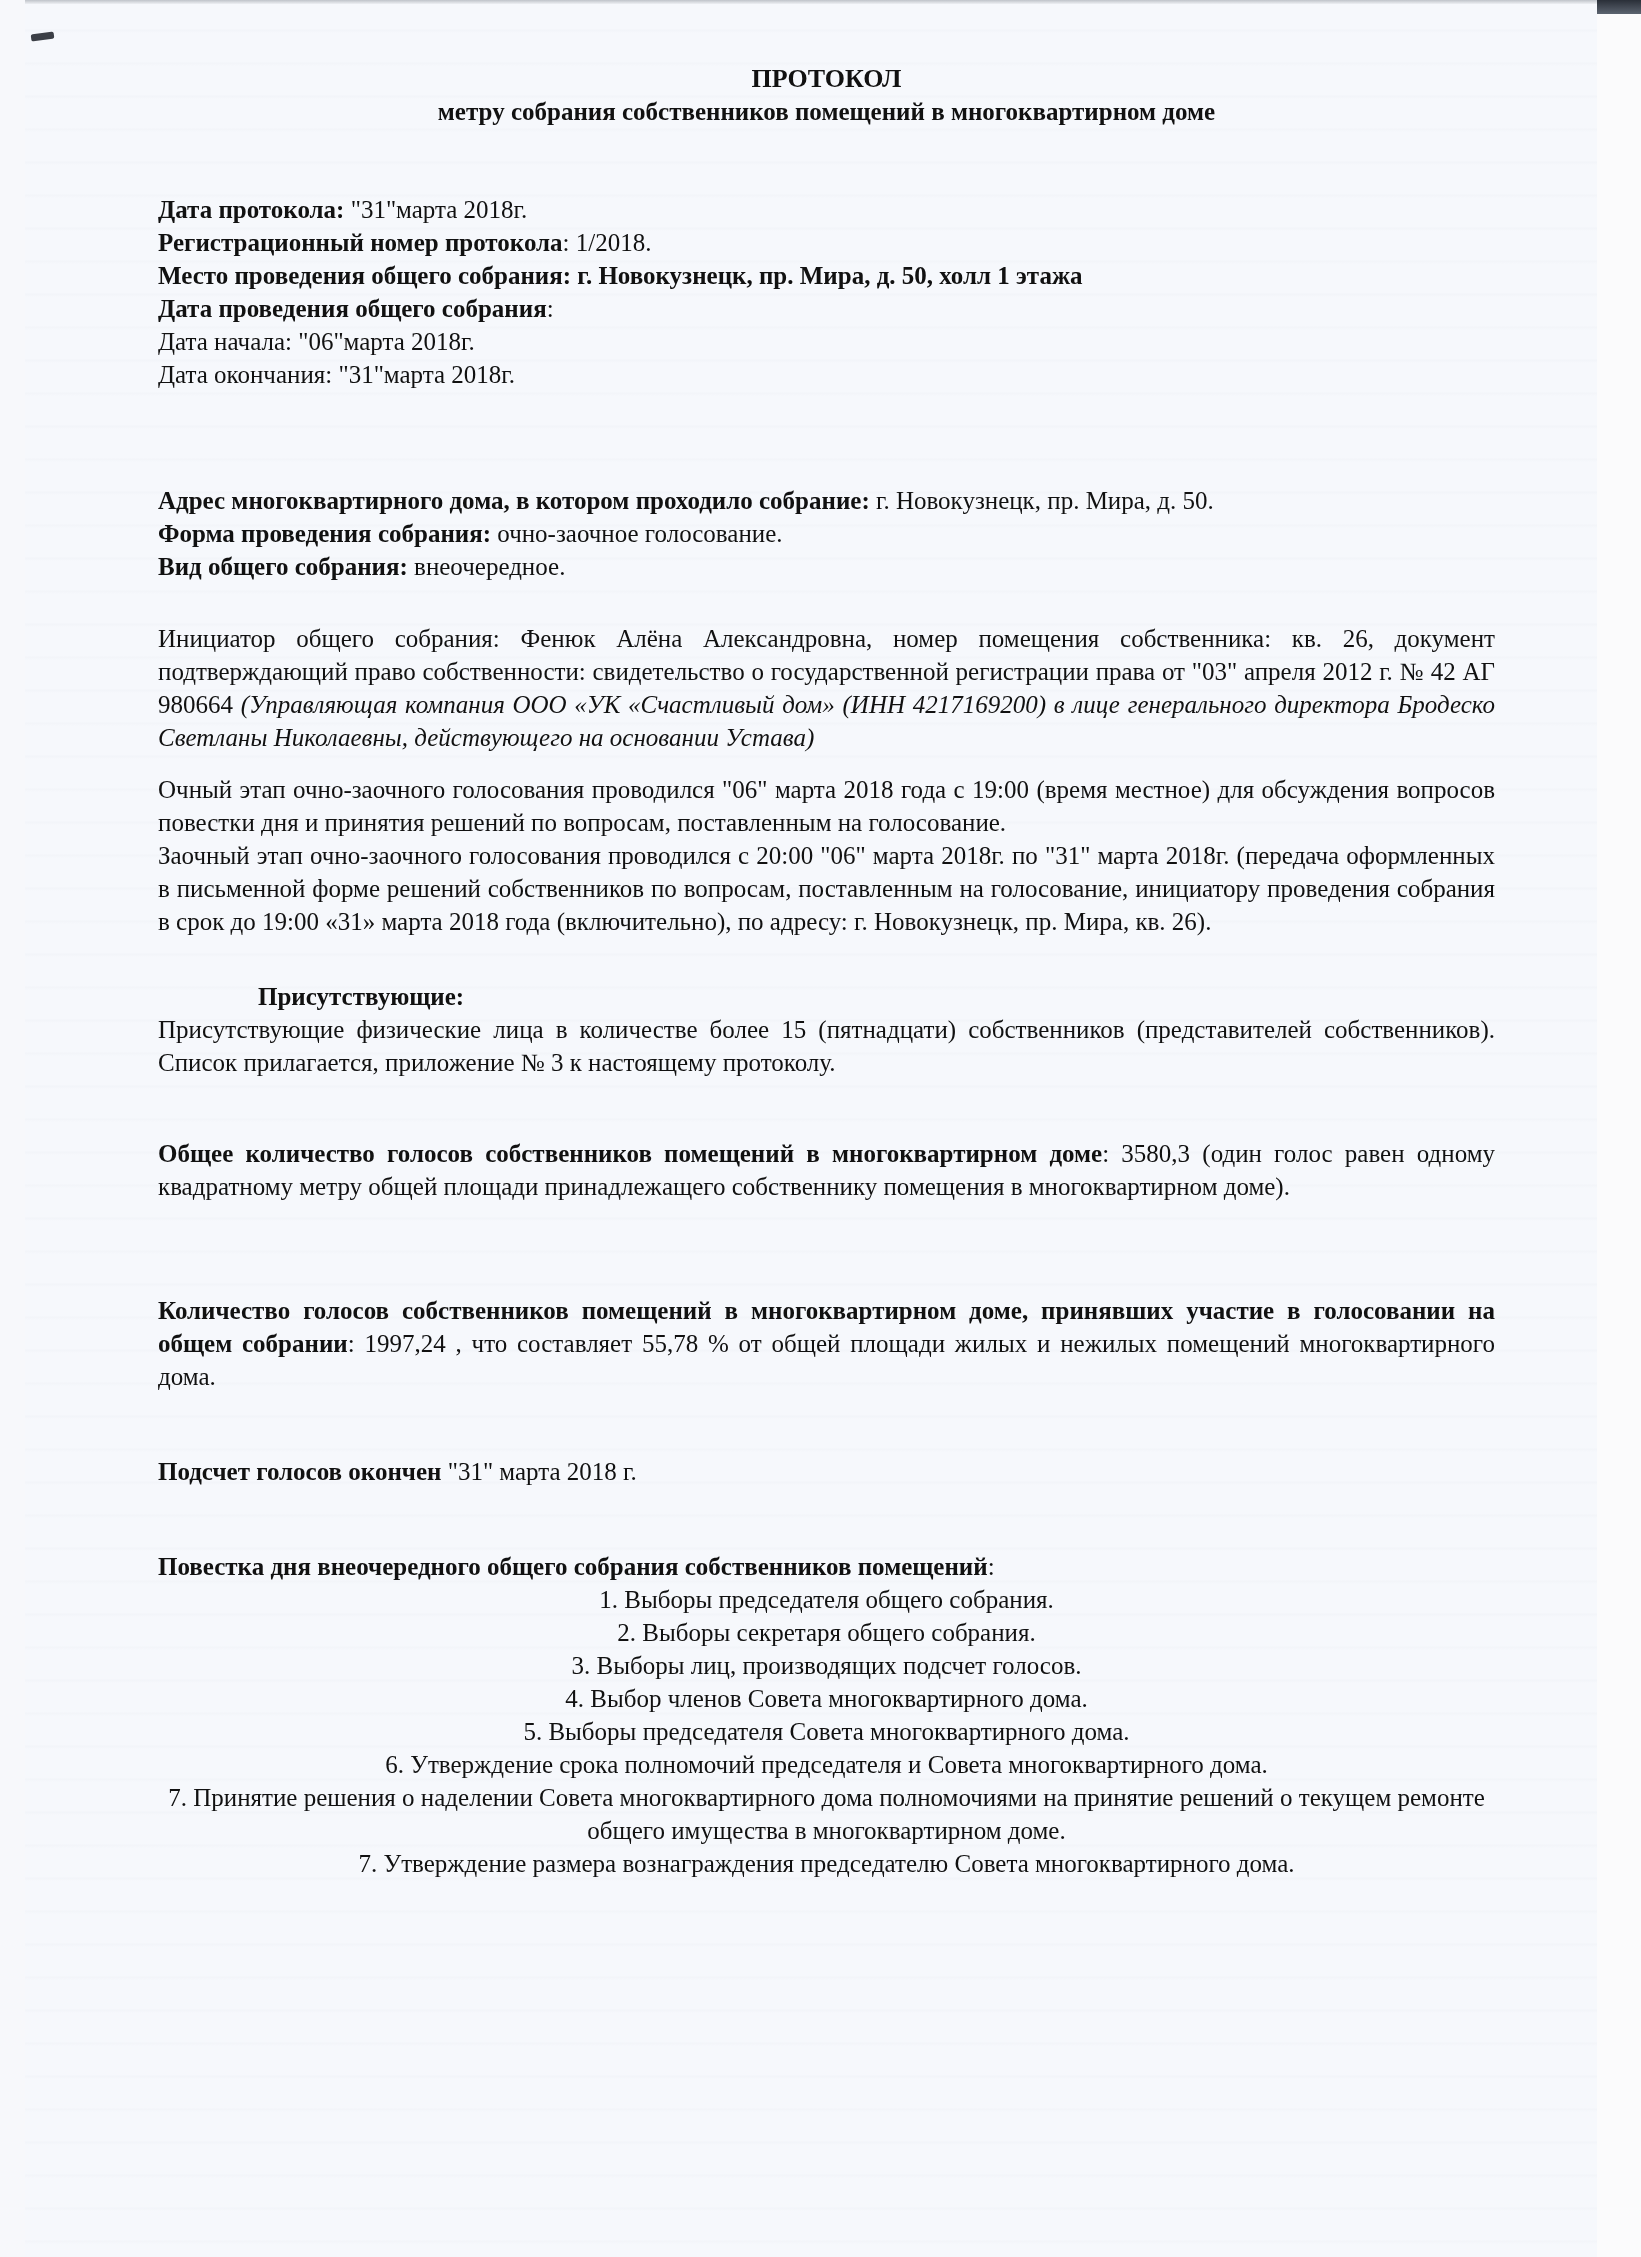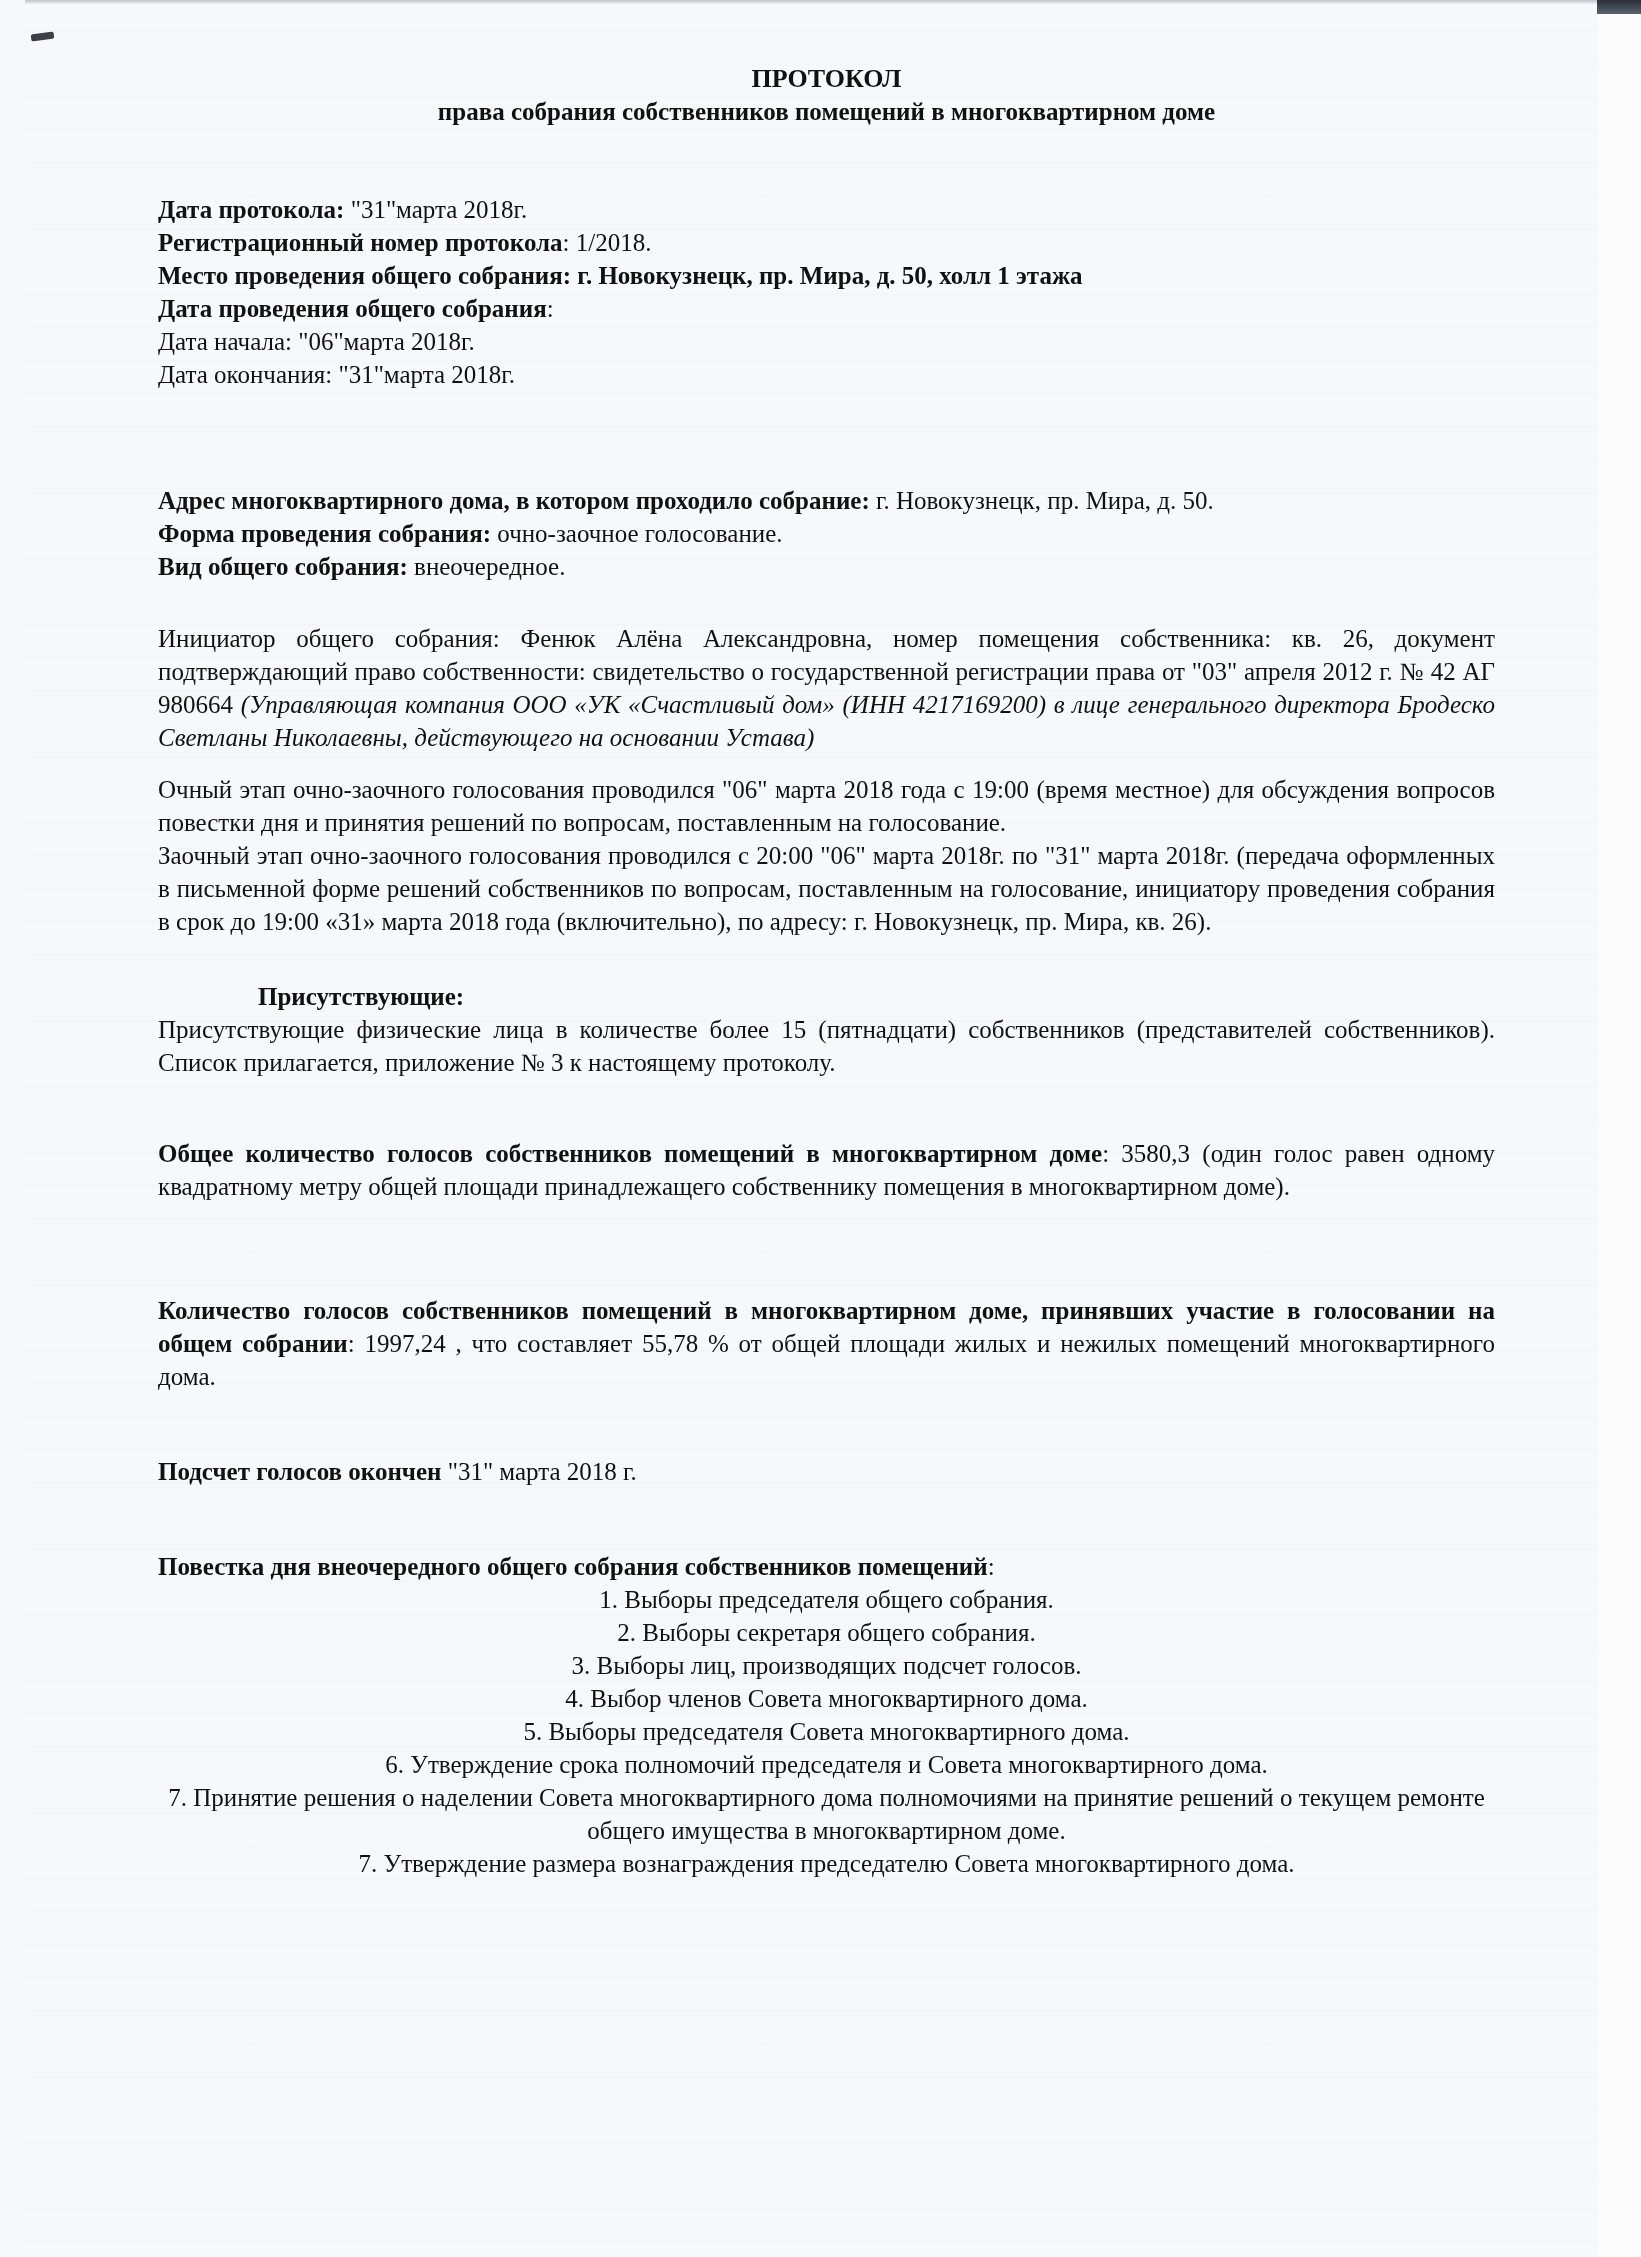--- a/index.html
+++ b/index.html
@@ -61,21 +61,21 @@
 </head>
 <body>
 
 <div class="page">
   <div class="top-edge"></div>
   <div class="staple"></div>
   <div class="bleed"></div>
 
   <div class="content">
     <p class="title" style="margin-top:7.7px;">ПРОТОКОЛ</p>
-    <p class="subtitle">права собрания собственников помещений в многоквартирном доме</p>
+    <p class="subtitle">метру собрания собственников помещений в многоквартирном доме</p>
 
     <div class="gap-l"></div>
 
     <p style="margin-top:-7.7px;">
       <span class="b">Дата протокола: </span><span>"31"марта 2018г.</span>
     </p>
     <p>
       <span class="b">Регистрационный номер протокола</span><span>: 1/2018.</span>
     </p>
     <p>

